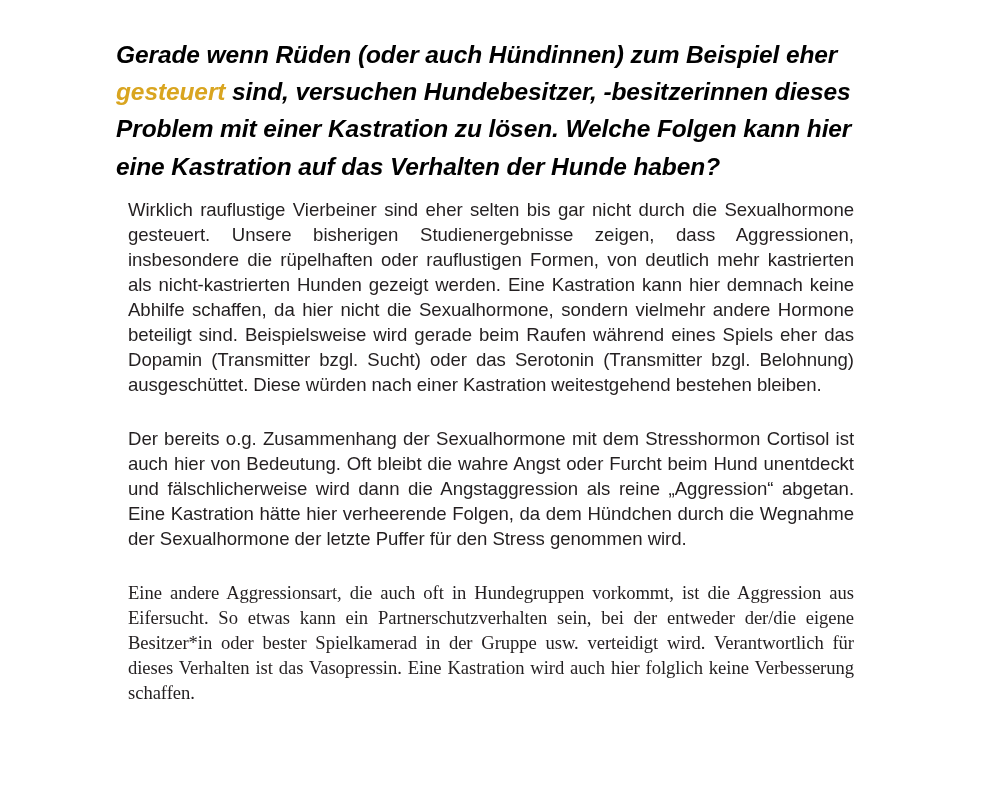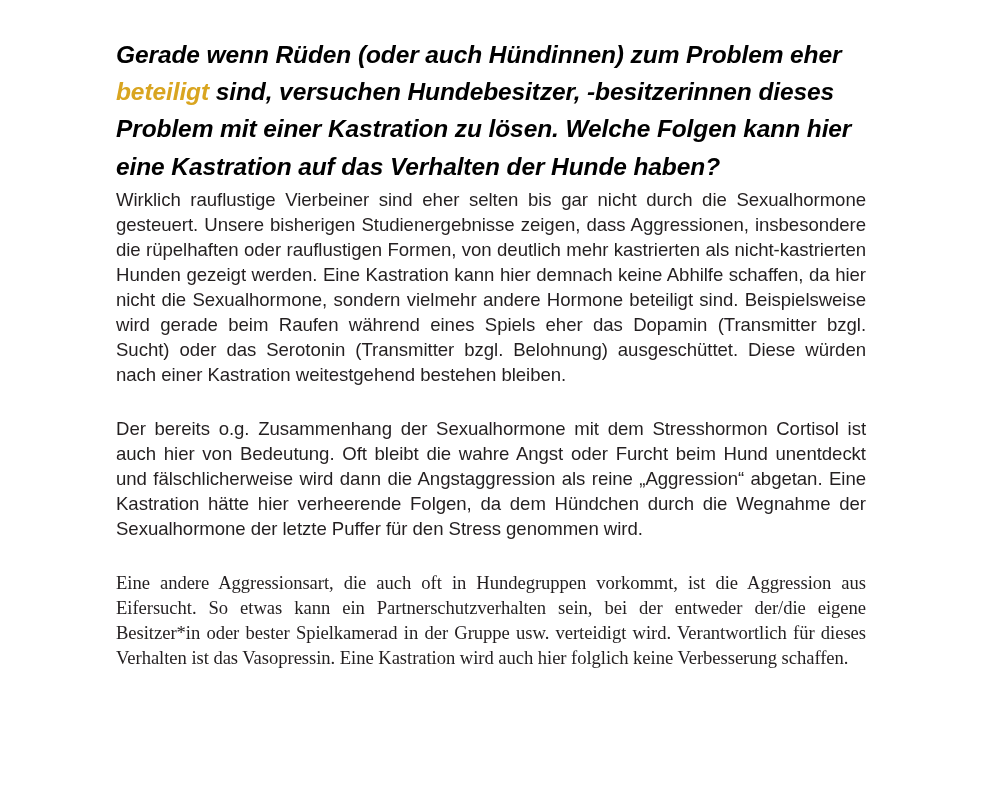--- a/index.html
+++ b/index.html
@@ -32,40 +32,40 @@
     letter-spacing: -0.1px;
   }
   .question .hl {
     color: #d9a520;
   }
   .answer {
     font-size: 18.6px;
     line-height: 1.345;
     color: #231f20;
     text-align: justify;
-    margin: 0;
+    margin: 12px;
     letter-spacing: -0.05px;
   }
   .answer p {
     margin: 0 0 29px 0;
   }
   .answer p:last-child {
     margin-bottom: 0;
     font-family: Liberation Serif, serif;
   }
   .answer p.first {
     margin-top: 0;
   }
 </style>
 </head>
 <body>
 
 <div class="page">
 
-  <p class="question"><span>Gerade wenn Rüden (oder auch Hündinnen) zum Problem eher </span><span class="hl">beteiligt</span><span> sind, versuchen Hundebesitzer, -besitzerinnen dieses Problem mit einer Kastration zu lösen. Welche Folgen kann hier eine Kastration auf das Verhalten der Hunde haben?</span></p>
+  <p class="question"><span>Gerade wenn Rüden (oder auch Hündinnen) zum Beispiel eher </span><span class="hl">gesteuert</span><span> sind, versuchen Hundebesitzer, -besitzerinnen dieses Problem mit einer Kastration zu lösen. Welche Folgen kann hier eine Kastration auf das Verhalten der Hunde haben?</span></p>
 
   <div class="answer">
     <p class="first">Wirklich rauflustige Vierbeiner sind eher selten bis gar nicht durch die Sexualhormone gesteuert. Unsere bisherigen Studienergebnisse zeigen, dass Aggressionen, insbesondere die rüpelhaften oder rauflustigen Formen, von deutlich mehr kastrierten als nicht-kastrierten Hunden gezeigt werden. Eine Kastration kann hier demnach keine Abhilfe schaffen, da hier nicht die Sexualhormone, sondern vielmehr andere Hormone beteiligt sind. Beispielsweise wird gerade beim Raufen während eines Spiels eher das Dopamin (Transmitter bzgl. Sucht) oder das Serotonin (Transmitter bzgl. Belohnung) ausgeschüttet. Diese würden nach einer Kastration weitestgehend bestehen bleiben.</p>
     <p>Der bereits o.g. Zusammenhang der Sexualhormone mit dem Stresshormon Cortisol ist auch hier von Bedeutung. Oft bleibt die wahre Angst oder Furcht beim Hund unentdeckt und fälschlicherweise wird dann die Angstaggression als reine „Aggression“ abgetan. Eine Kastration hätte hier verheerende Folgen, da dem Hündchen durch die Wegnahme der Sexualhormone der letzte Puffer für den Stress genommen wird.</p>
     <p>Eine andere Aggressionsart, die auch oft in Hundegruppen vorkommt, ist die Aggression aus Eifersucht. So etwas kann ein Partnerschutzverhalten sein, bei der entweder der/die eigene Besitzer*in oder bester Spielkamerad in der Gruppe usw. verteidigt wird. Verantwortlich für dieses Verhalten ist das Vasopressin. Eine Kastration wird auch hier folglich keine Verbesserung schaffen.</p>
   </div>
 
 </div>
 
 </body></html>

